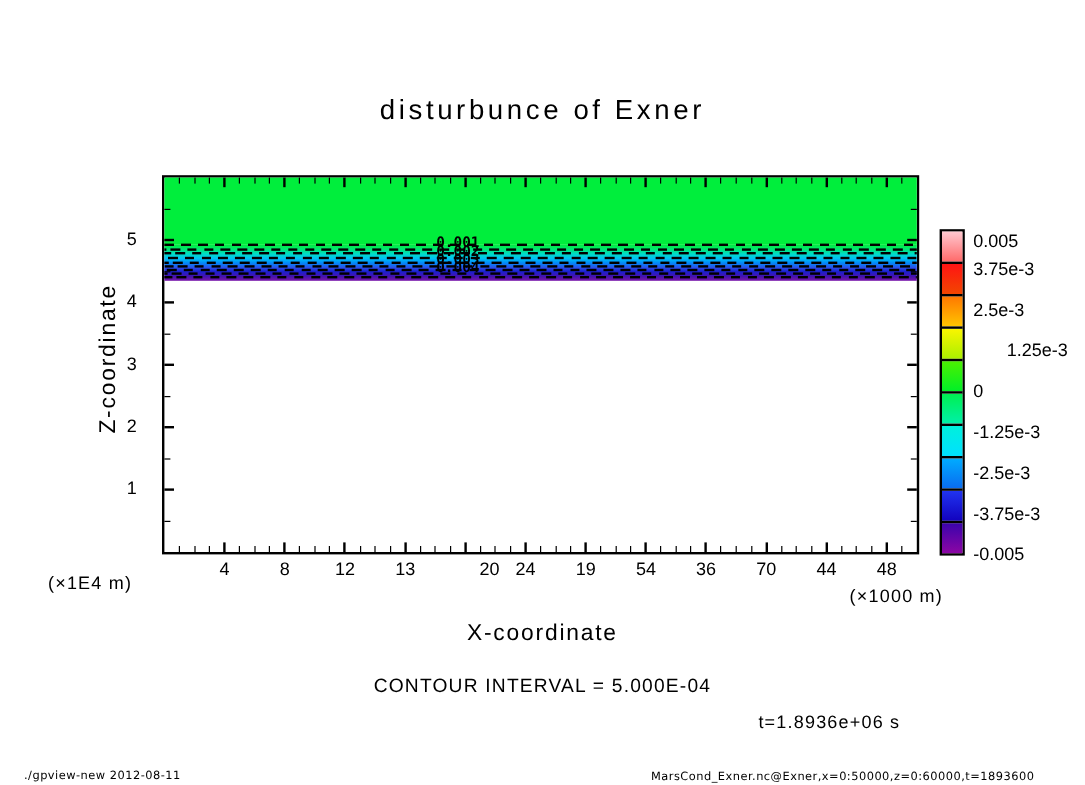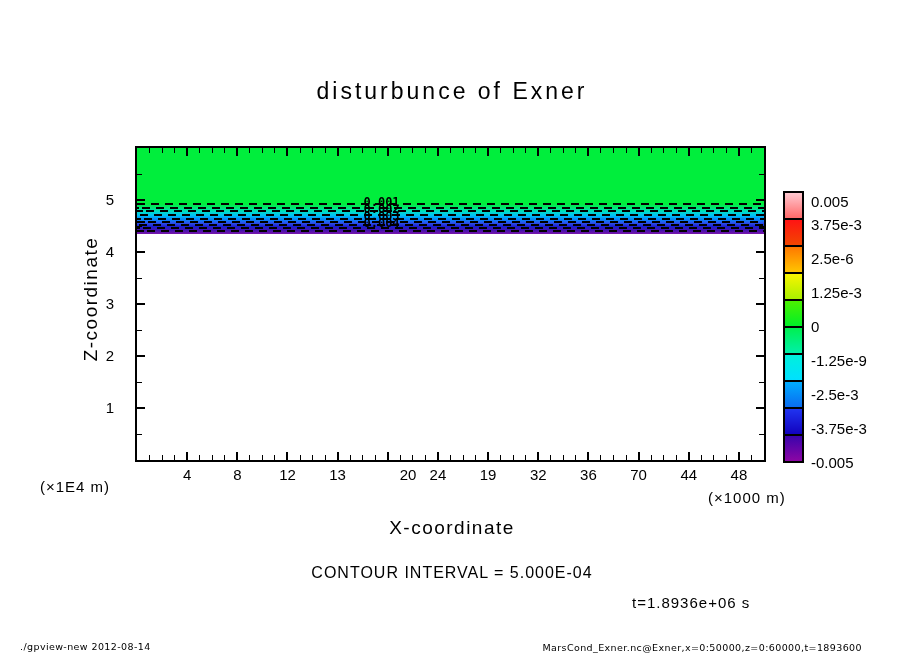--- a/index.html
+++ b/index.html
@@ -204,41 +204,41 @@
     <div class="cb-seg" style="background: linear-gradient(rgb(255, 120, 0) 0%, rgb(255, 196, 0) 100%);"></div>
     <div class="cb-seg" style="background: linear-gradient(rgb(250, 245, 0) 0%, rgb(170, 240, 0) 100%);"></div>
     <div class="cb-seg" style="background: linear-gradient(rgb(76, 240, 0) 0%, rgb(0, 240, 40) 100%);"></div>
     <div class="cb-seg" style="background: linear-gradient(rgb(0, 240, 80) 0%, rgb(0, 240, 168) 100%);"></div>
     <div class="cb-seg" style="background: linear-gradient(rgb(0, 240, 220) 0%, rgb(0, 224, 255) 100%);"></div>
     <div class="cb-seg" style="background: linear-gradient(rgb(0, 172, 255) 0%, rgb(10, 108, 240) 100%);"></div>
     <div class="cb-seg" style="background: linear-gradient(rgb(32, 52, 240) 0%, rgb(18, 2, 190) 100%);"></div>
     <div class="cb-seg" style="background: linear-gradient(rgb(58, 4, 172) 0%, rgb(140, 6, 164) 100%);"></div>
   </div>
 
-<div class="abs footer-text" id="footer-left">./gpview-new  2012-08-14</div>
+<div class="abs footer-text" id="footer-left">./gpview-new  2012-08-11</div>
 <div class="abs footer-text" id="footer-right">MarsCond_Exner.nc@Exner,x=0:50000,z=0:60000,t=1893600</div>
 
 <div class="xtick-label" style="left: 187.16px;">4</div>
 <div class="xtick-label" style="left: 237.32px;">8</div>
 <div class="xtick-label" style="left: 287.48px;">12</div>
 <div class="xtick-label" style="left: 337.64px;">13</div>
 <div class="xtick-label" style="left: 408px;">20</div>
 <div class="xtick-label" style="left: 437.96px;">24</div>
 <div class="xtick-label" style="left: 488.12px;">19</div>
-<div class="xtick-label" style="left: 538.28px;">32</div>
+<div class="xtick-label" style="left: 538.28px;">54</div>
 <div class="xtick-label" style="left: 588.44px;">36</div>
 <div class="xtick-label" style="left: 638.6px;">70</div>
 <div class="xtick-label" style="left: 688.76px;">44</div>
 <div class="xtick-label" style="left: 738.92px;">48</div>
 <div class="ztick-label" style="top: 399px;">1</div>
 <div class="ztick-label" style="top: 347px;">2</div>
 <div class="ztick-label" style="top: 295px;">3</div>
 <div class="ztick-label" style="top: 243px;">4</div>
 <div class="ztick-label" style="top: 191px;">5</div>
 <div class="cb-label" style="top: 193px;">0.005</div>
 <div class="cb-label" style="top: 216px;">3.75e-3</div>
-<div class="cb-label" style="top: 250px;">2.5e-6</div>
-<div class="cb-label" style="top: 284px;">1.25e-3</div>
+<div class="cb-label" style="top: 250px;">2.5e-3</div>
+<div class="cb-label" style="top: 284px; margin-left: 28px;">1.25e-3</div>
 <div class="cb-label" style="top: 318px;">0</div>
-<div class="cb-label" style="top: 352px;">-1.25e-9</div>
+<div class="cb-label" style="top: 352px;">-1.25e-3</div>
 <div class="cb-label" style="top: 386px;">-2.5e-3</div>
 <div class="cb-label" style="top: 420px;">-3.75e-3</div>
 <div class="cb-label" style="top: 454px;">-0.005</div>
 
 </body></html>

